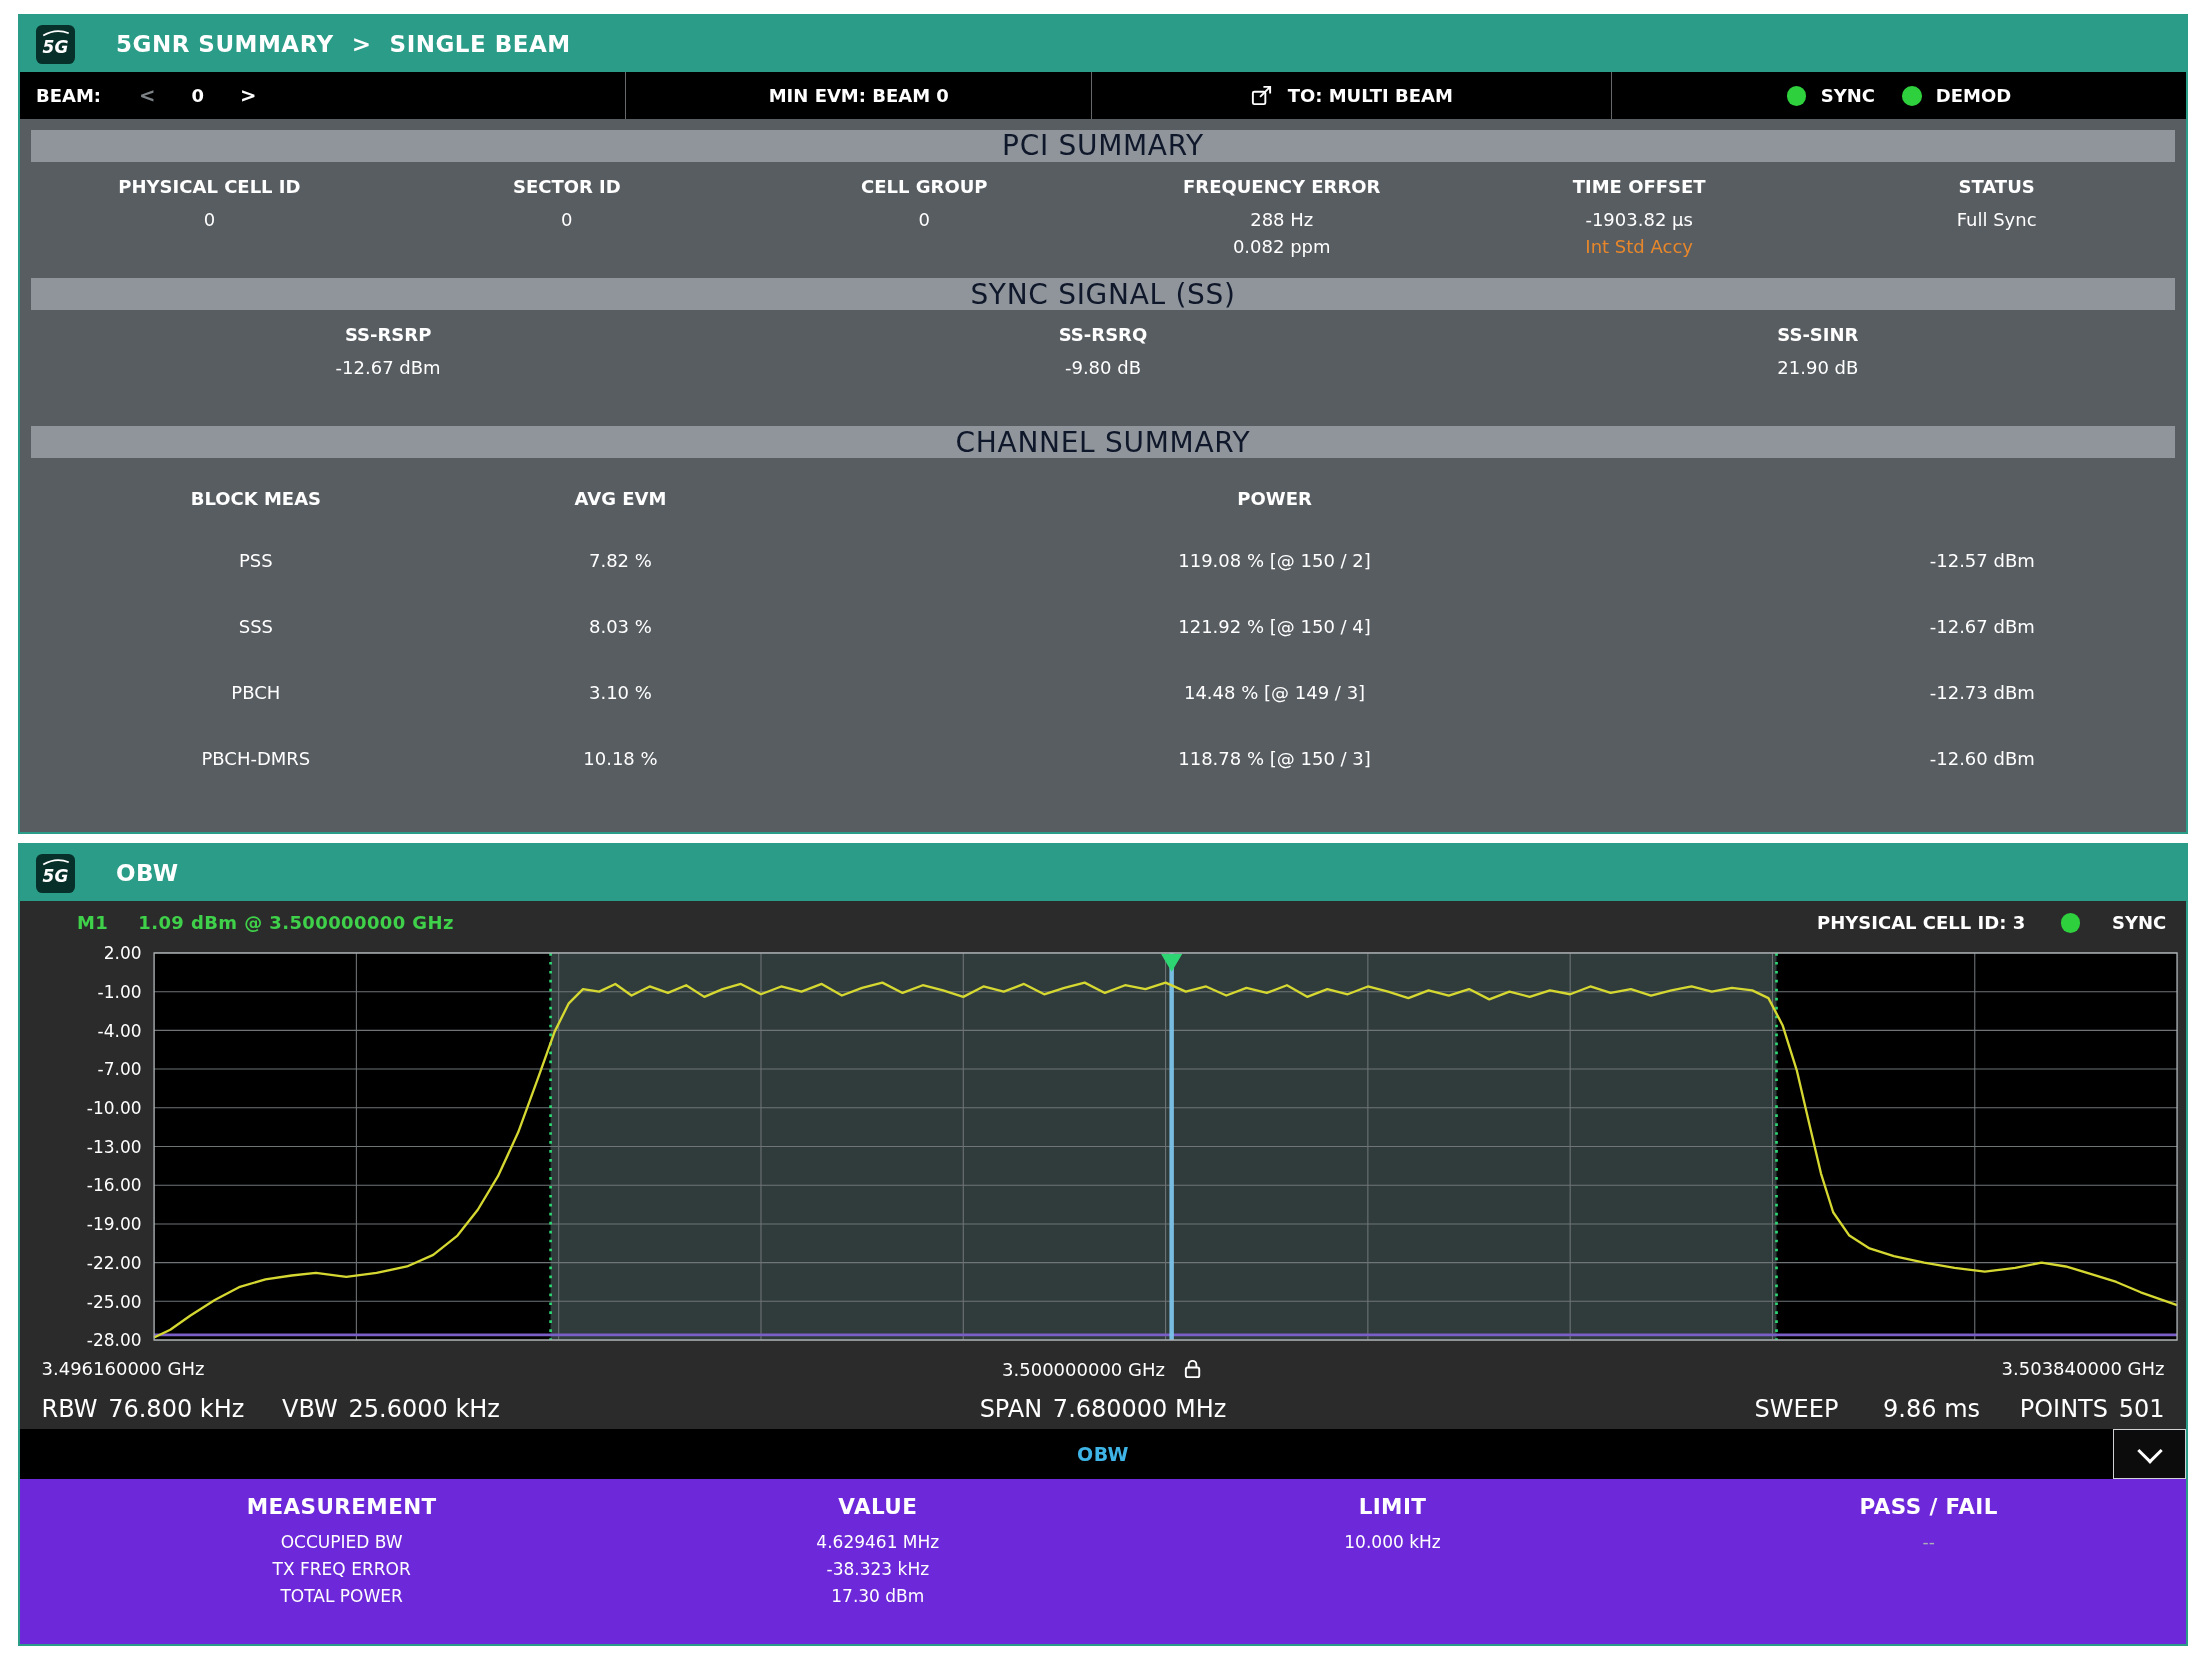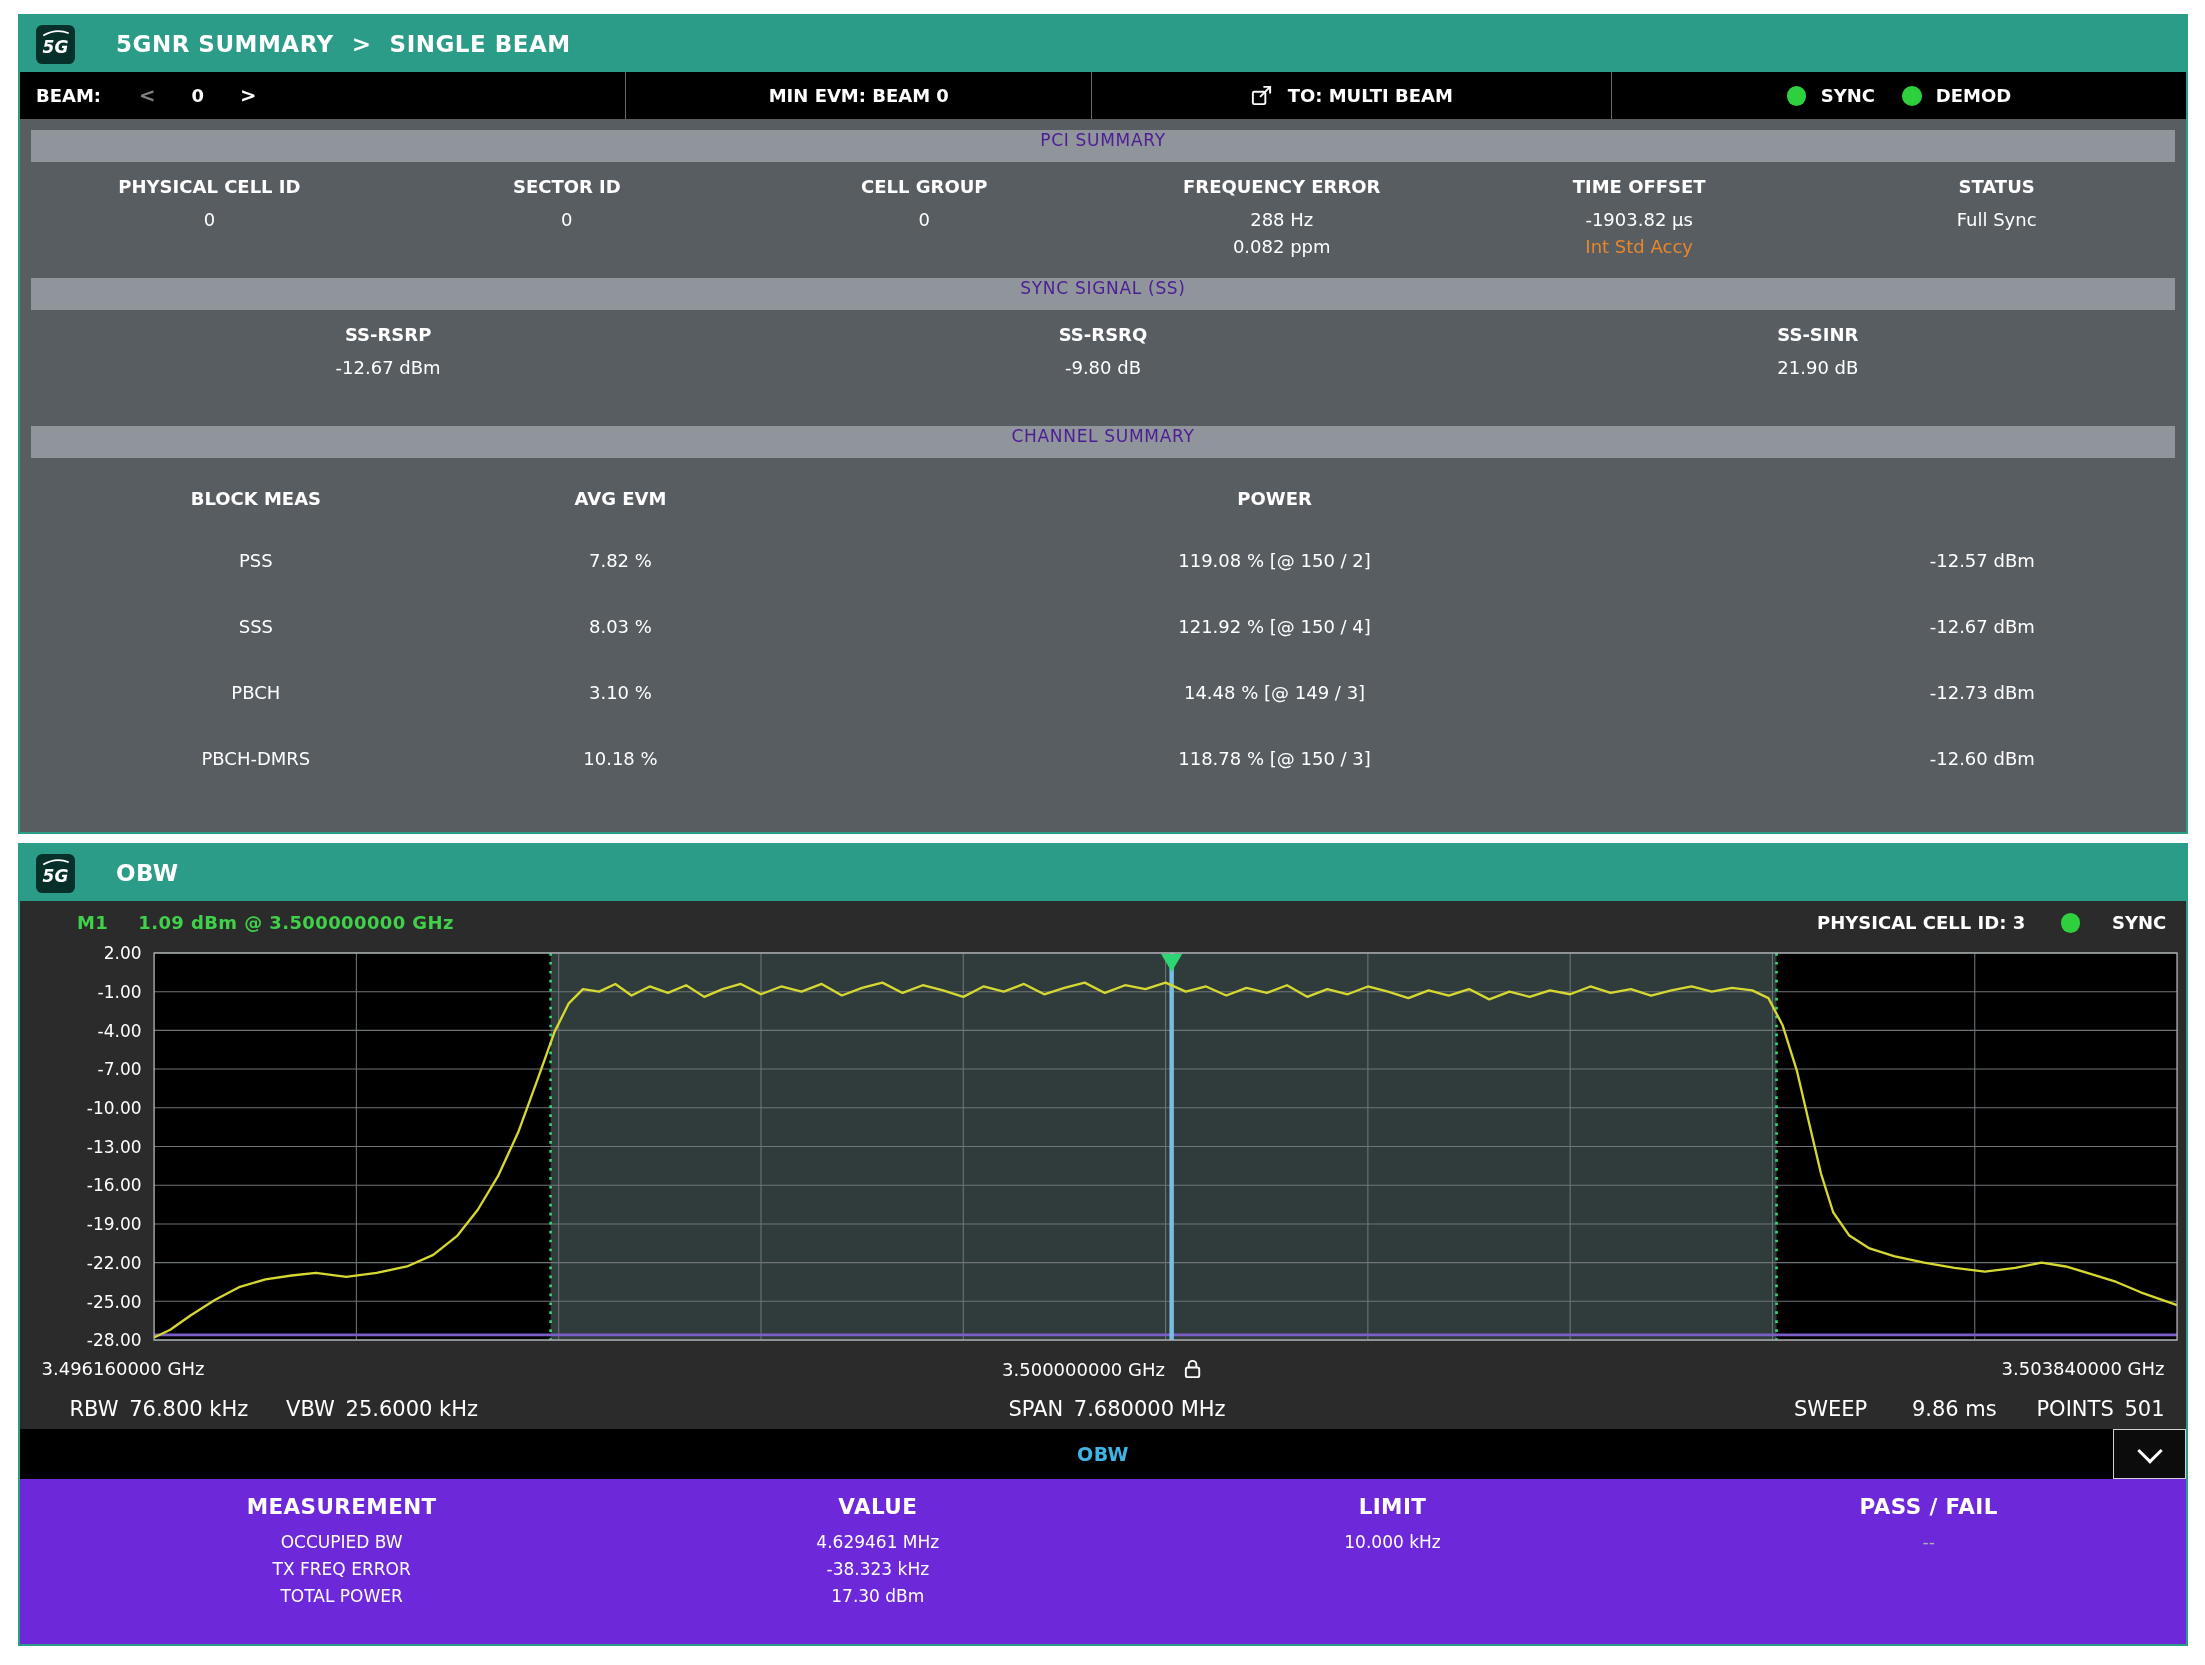--- a/index.html
+++ b/index.html
@@ -23,21 +23,21 @@
   .c1{width:28%;padding-left:16px;}
   .c2{width:21.5%;justify-content:center;cursor:pointer;}
   .c3{width:24%;justify-content:center;gap:14.3px;cursor:pointer;}
   .c4{width:26.5%;justify-content:center;gap:14.3px;}
   .beam-arrow{background:none;border:none;color:#fff;font-size:19.7px;font-weight:700;cursor:pointer;font-family:inherit;padding:0;}
   .beam-arrow.prev{color:#7e8387;margin-left:38px;}
   .beam-val{margin:0 36px;cursor:pointer;}
   .dot{width:19.7px;height:19.7px;border-radius:50%;background:#2ed13d;display:inline-block;flex:0 0 19.7px;}
   .c4 .dot.second{margin-left:12.5px;}
 
-  .bar-title{height:32px;flex:0 0 32px;margin:0 10.7px;background:#8f959a;display:flex;justify-content:center;font-size:17px;letter-spacing:0.7px;color:#4c1d95;}
+  .bar-title{height:32px;flex:0 0 32px;margin:0 10.7px;background:#8f959a;display:flex;align-items:center;justify-content:center;font-size:28px;letter-spacing:0.7px;color:#0f172a;}
   .mt12{margin-top:10.7px;}.mt16{margin-top:14.3px;}.mt46{margin-top:41px;}
   .pci-grid,.ss-grid{display:flex;padding:14.3px 10.7px 3.6px;}
   .pci-col,.ss-col{flex:1;text-align:center;}
   .lbl{font-size:18px;font-weight:600;margin-bottom:9px;}
   .val{font-size:18px;line-height:27px;font-weight:400;}
   .val.orange{color:#e8872a;}
 
   .ch-row,.ch-headrow{display:grid;grid-template-columns:21% 13% 48% 18%;padding:0 10.7px;text-align:center;align-items:center;font-size:18px;}
   .ch-headrow{height:59px;margin-top:10.7px;font-weight:600;}
   .ch-row{height:66px;}
@@ -49,21 +49,21 @@
   .pci-ro,.synclab{font-weight:600;}
   .marker-row .dot{margin-left:5.4px;margin-right:1.8px;}
   .chart-wrap{height:405px;flex:0 0 405px;width:100%;}
   .chart-wrap svg{width:100%;height:100%;display:block;}
 
   .xlabels{height:39px;flex:0 0 39px;display:flex;align-items:center;font-size:18px;padding:0 21.5px;position:relative;}
   .xlabels .xc{position:absolute;left:50%;transform:translateX(-50%);display:flex;align-items:flex-end;gap:16px;}
   .xlabels .xr{margin-left:auto;}
   .lock-icon{width:23px;height:23px;cursor:pointer;}
 
-  .settings{height:41px;flex:0 0 41px;display:flex;align-items:center;font-size:21px;padding:0 21.5px;position:relative;margin-left:28px;}
+  .settings{height:41px;flex:0 0 41px;display:flex;align-items:center;font-size:24px;padding:0 21.5px;position:relative;}
   .sgroup{display:flex;align-items:center;gap:10.7px;}
   .centerg{position:absolute;left:50%;transform:translateX(-50%);}
   .rightg{margin-left:auto;}
   .vbwlbl{margin-left:27px;}
   .sweepval{margin-left:34px;}
   .pointslbl{margin-left:29px;}
 
   .tabbar{height:50px;flex:0 0 50px;background:#000;position:relative;display:flex;align-items:center;justify-content:center;}
   .tab{color:#3fb4e6;font-size:19px;font-weight:600;letter-spacing:0.4px;cursor:pointer;}
   .chev-box{position:absolute;right:0;top:0;bottom:0;width:73px;background:#0c0c0c;border:1.8px solid #cfd3d6;display:flex;align-items:center;justify-content:center;cursor:pointer;}

